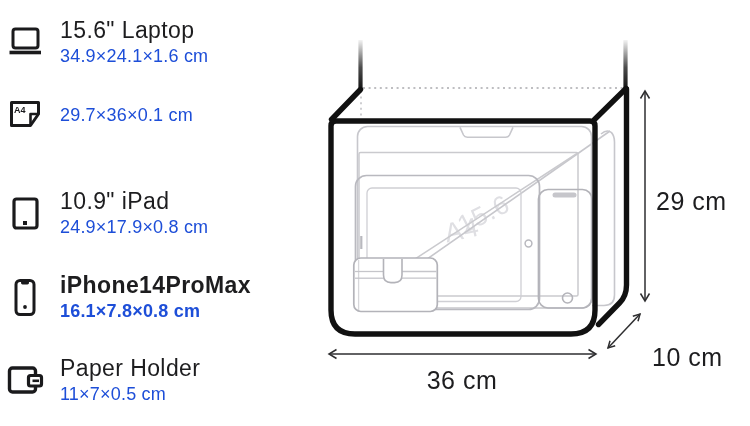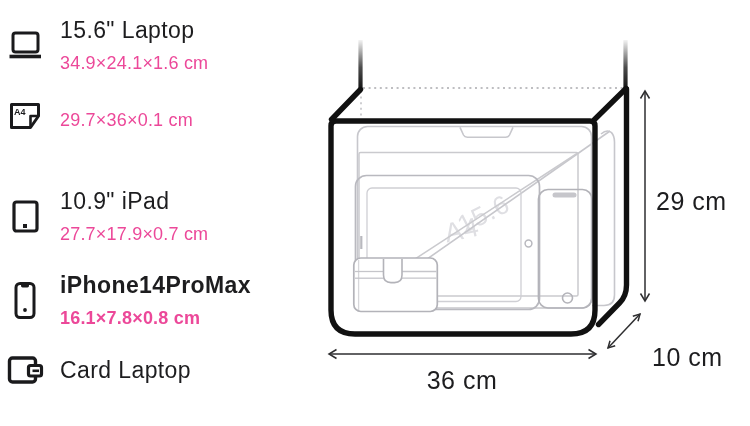--- a/index.html
+++ b/index.html
@@ -9,21 +9,21 @@
   }
   
   .legend{position:absolute;left:0;top:0;width:300px;height:426px;}
   .legend-row{position:absolute;left:0;display:flex;align-items:center;}
   .legend-icon{width:50px;display:flex;justify-content:center;align-items:center;flex:0 0 50px;}
   .legend-text{margin-left:10px;}
   .legend-title{
     font-size:23px;color:#1d1d1f;letter-spacing:.4px;line-height:26px;white-space:nowrap;
   }
   .legend-dims{
-    font-size:18px;color:#ec4899;letter-spacing:.2px;line-height:21px;margin-top:10px;white-space:nowrap;
+    font-size:18px;color:#1d4ed8;letter-spacing:.2px;line-height:21px;margin-top:3px;white-space:nowrap;
   }
   .row-1{top:17px;}
   .row-2{top:100px;}
   .row-3{top:188px;}
   .row-4{top:272px;font-weight:bold;}
   .row-5{top:355px;}
   
   .diagram-svg{position:absolute;left:0;top:0;}
   .dim-label{font-size:25px;fill:#1d1d1f;letter-spacing:.5px;}
   .watermark{fill:#dfdfe3;letter-spacing:1px;}
@@ -63,21 +63,21 @@
 
     <div class="legend-row row-3">
       <div class="legend-icon">
         <svg width="27" height="33" viewBox="0 0 27 33" fill="none">
           <rect x="2" y="2" width="23" height="29" rx="2.5" stroke="#1a1a1c" stroke-width="3.2"></rect>
           <rect x="11" y="24" width="4" height="4" fill="#1a1a1c"></rect>
         </svg>
       </div>
       <div class="legend-text">
         <div class="legend-title">10.9" iPad</div>
-        <div class="legend-dims">27.7×17.9×0.7 cm</div>
+        <div class="legend-dims">24.9×17.9×0.8 cm</div>
       </div>
     </div>
 
     <div class="legend-row row-4">
       <div class="legend-icon">
         <svg width="22" height="39" viewBox="0 0 22 39" fill="none">
           <rect x="2" y="2.5" width="18" height="34" rx="4" stroke="#1a1a1c" stroke-width="3"></rect>
           <rect x="7" y="3" width="8" height="3.4" rx="1.6" fill="#1a1a1c"></rect>
           <circle cx="11" cy="29" r="1.9" fill="#1a1a1c"></circle>
         </svg>
@@ -90,21 +90,22 @@
 
     <div class="legend-row row-5">
       <div class="legend-icon">
         <svg width="37" height="30" viewBox="0 0 37 30" fill="none">
           <rect x="2.5" y="3" width="26" height="24" rx="3" stroke="#1a1a1c" stroke-width="3.4"></rect>
           <rect x="21.5" y="10.5" width="13" height="10.5" rx="2" fill="#ffffff" stroke="#1a1a1c" stroke-width="3.2"></rect>
           <line x1="25.5" y1="15.8" x2="32" y2="15.8" stroke="#1a1a1c" stroke-width="2.6"></line>
         </svg>
       </div>
       <div class="legend-text">
-        <div class="legend-title">Card Laptop</div>
+        <div class="legend-title">Paper Holder</div>
+        <div class="legend-dims">11×7×0.5 cm</div>
       </div>
     </div>
   </div>
 
   <svg class="diagram-svg" width="750" height="426" viewBox="0 0 750 426">
     <defs>
       <linearGradient id="strapGrad" x1="0" y1="0" x2="0" y2="1">
         <stop offset="0%" stop-color="#111111" stop-opacity="0.05"></stop>
         <stop offset="55%" stop-color="#111111" stop-opacity="0.75"></stop>
         <stop offset="100%" stop-color="#111111" stop-opacity="1"></stop>

